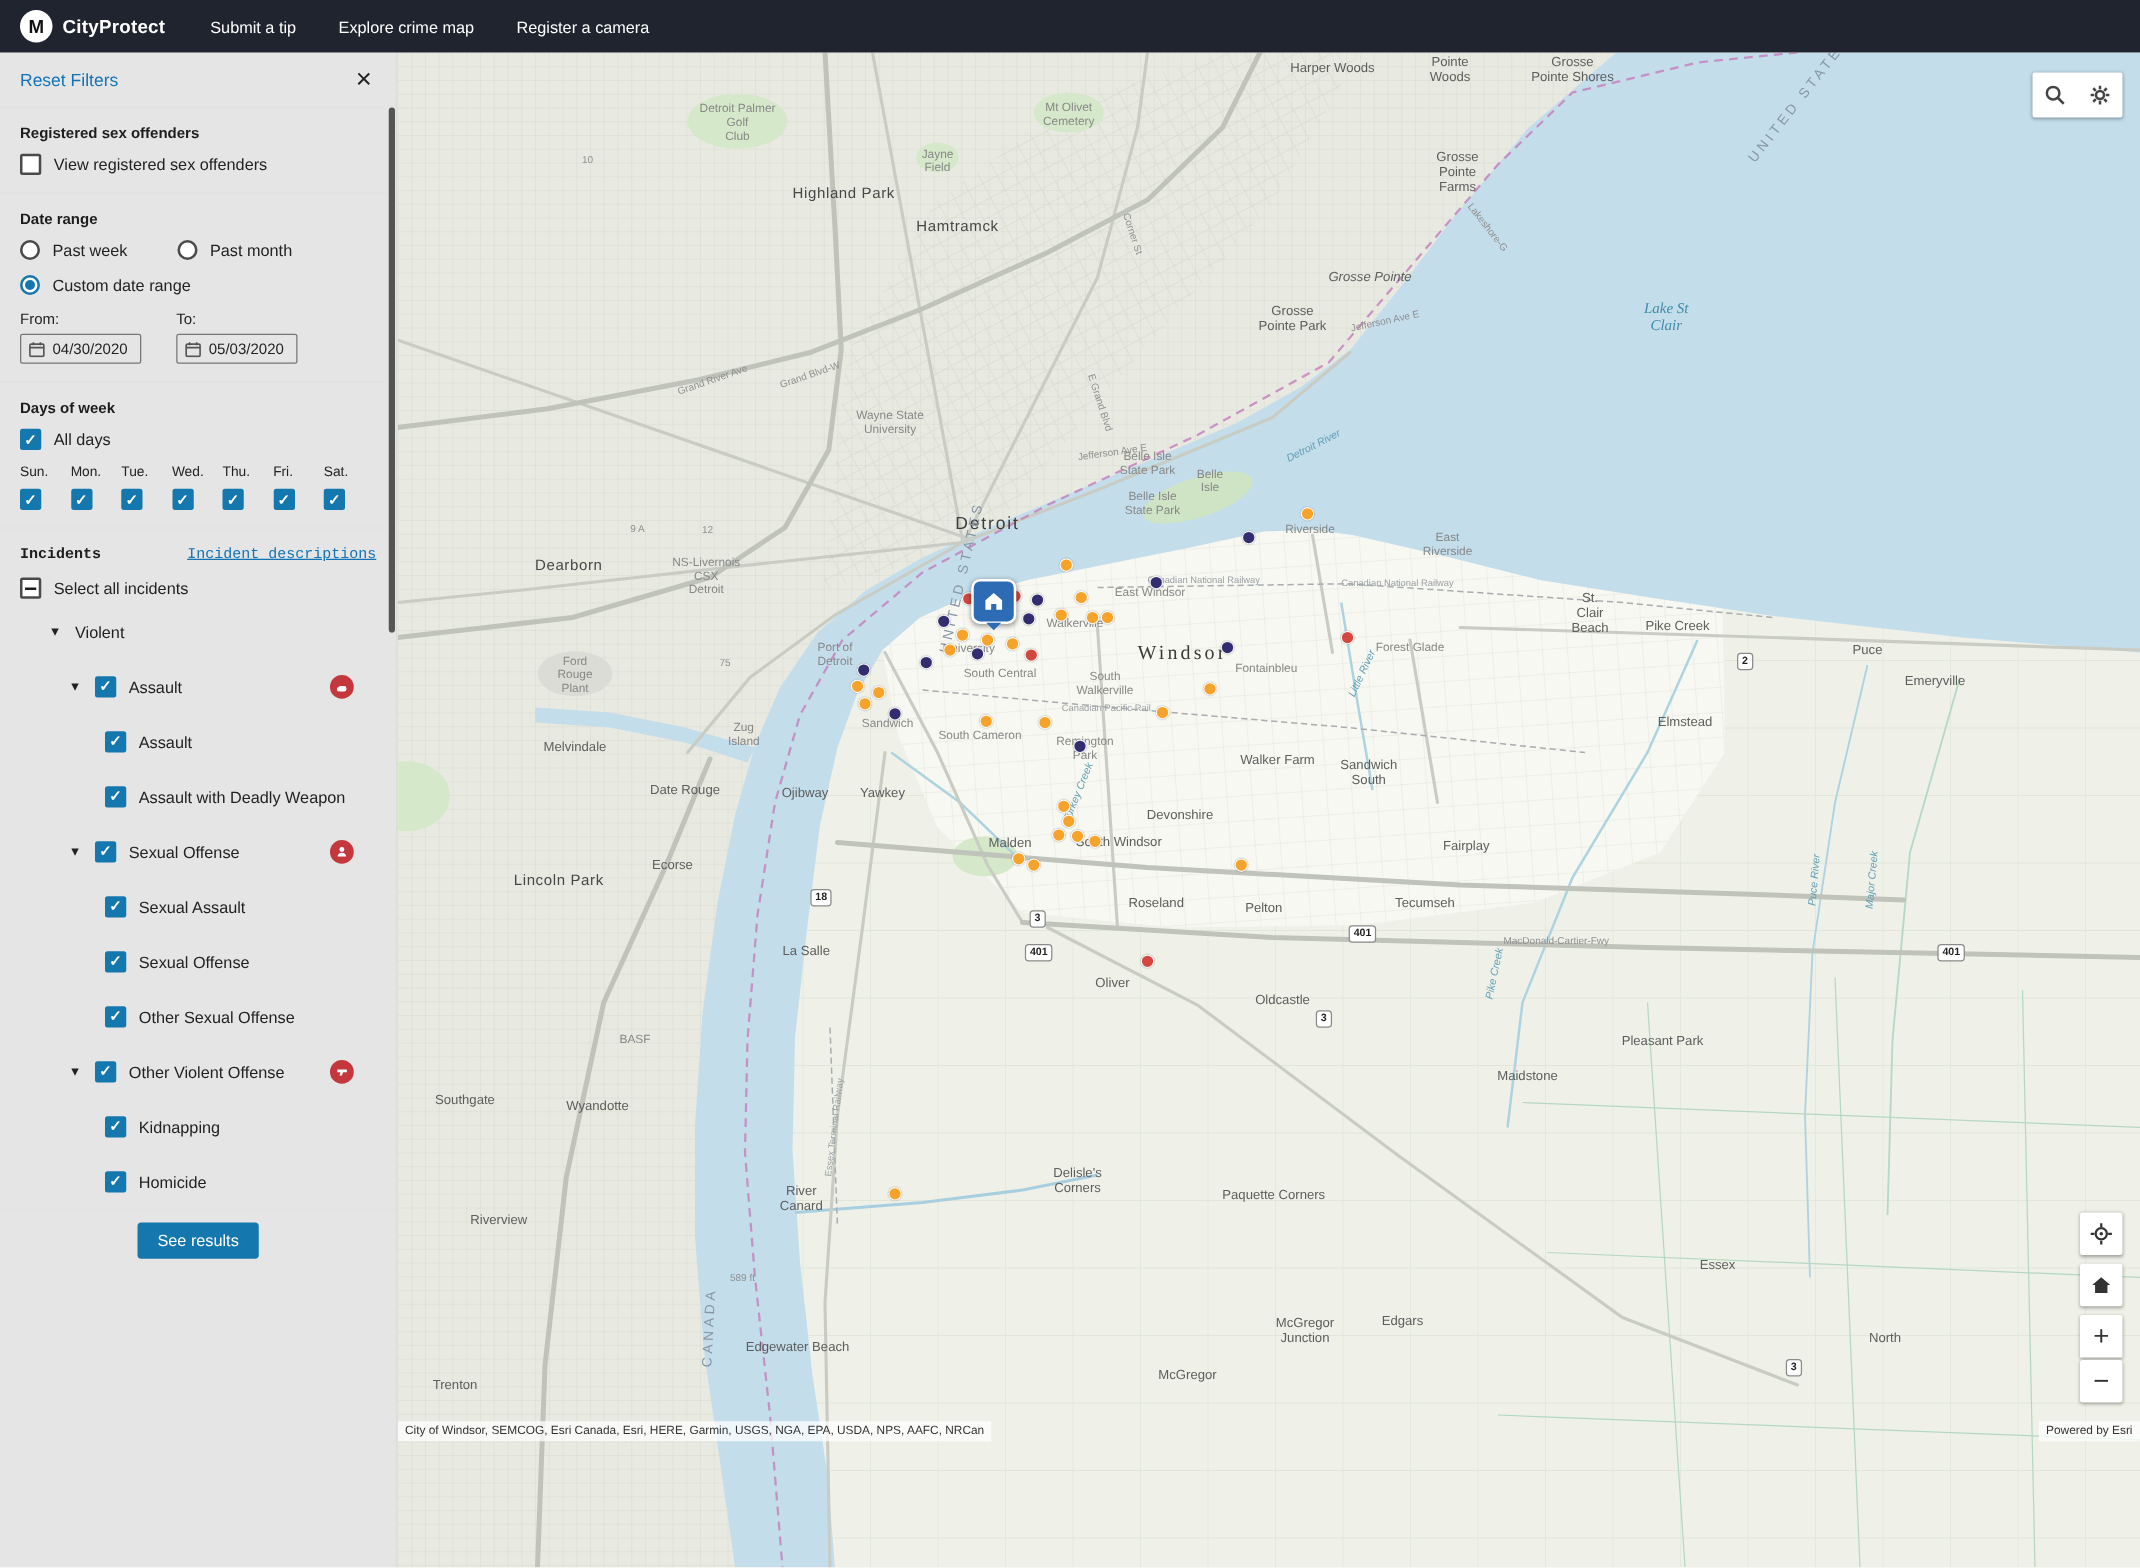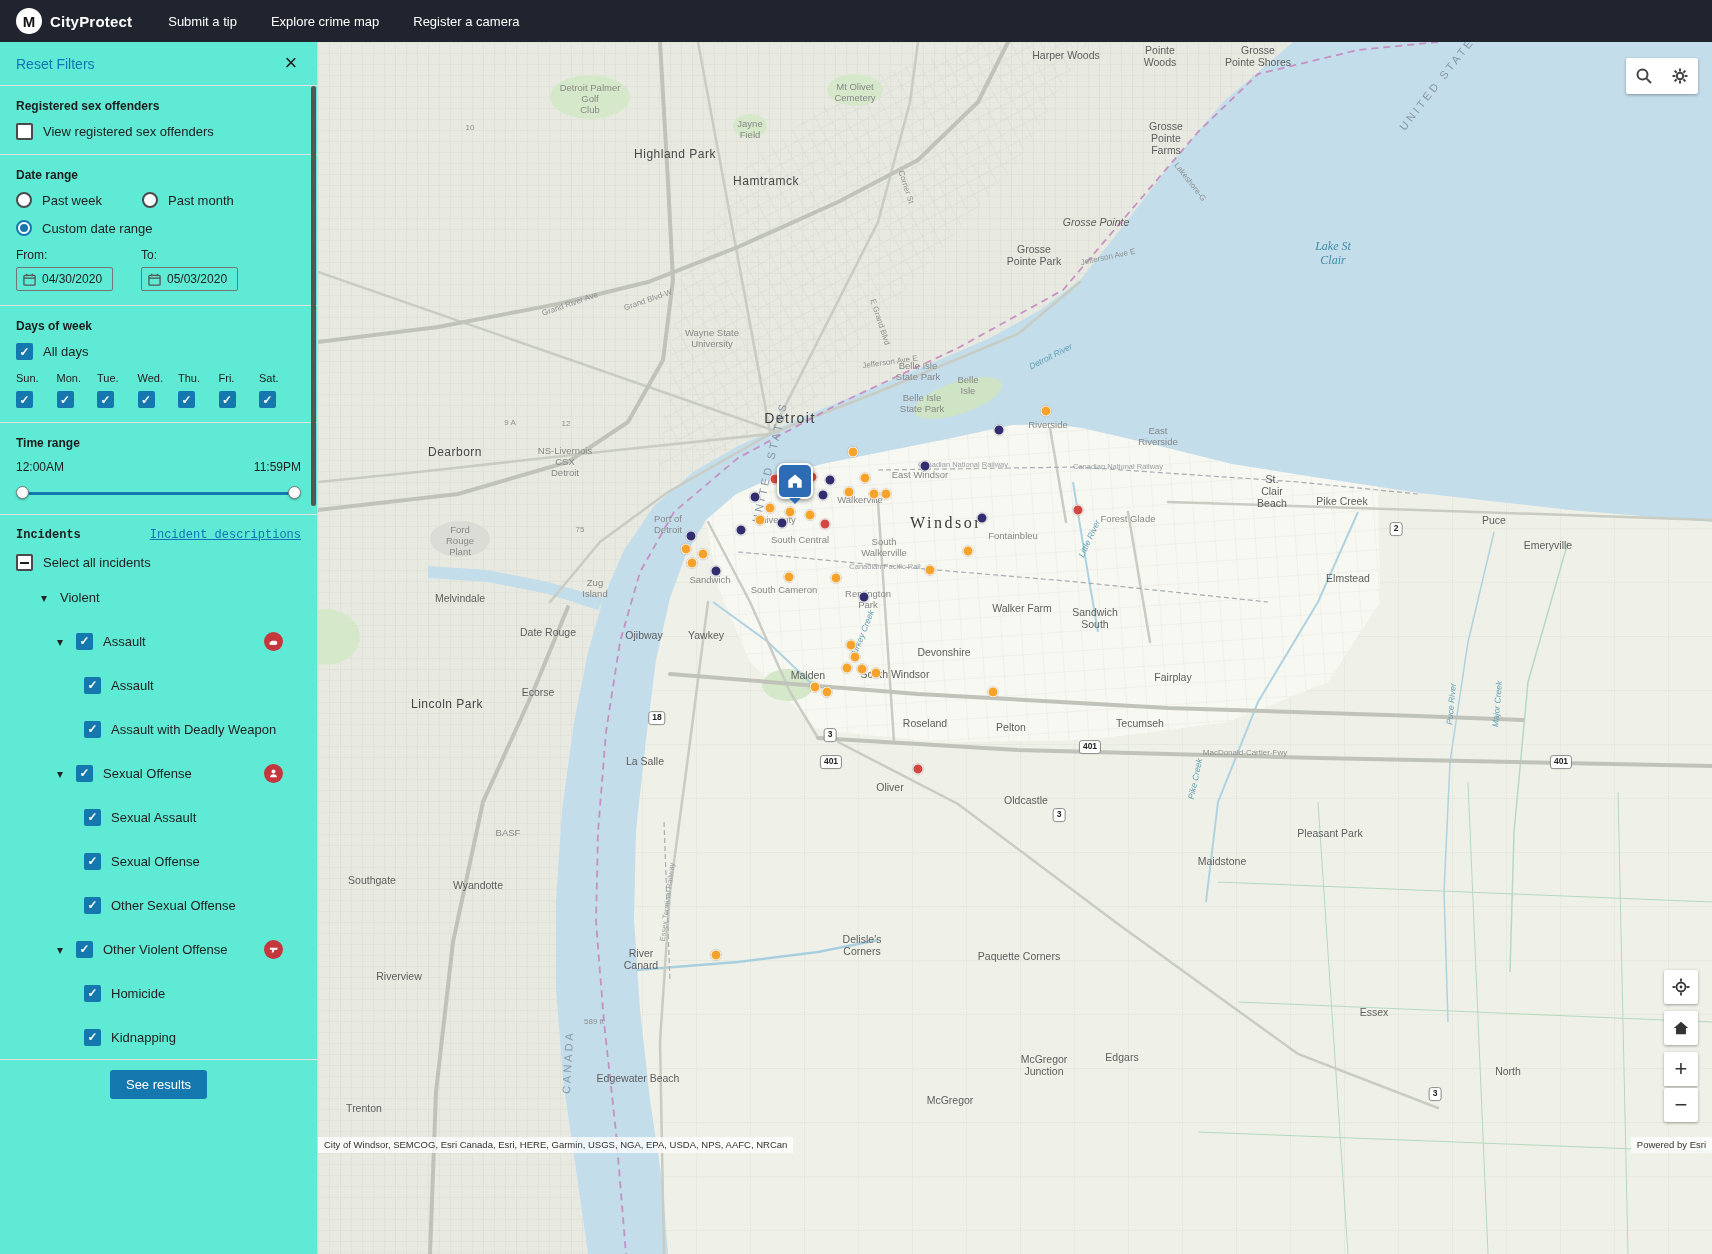--- a/index.html
+++ b/index.html
@@ -9,21 +9,21 @@
   
   .topnav { position:absolute; left:0; top:0; width:1712px; height:42px; background:#20242e;
     display:flex; align-items:center; z-index:50; }
   .logo-circle { width:26px; height:26px; border-radius:50%; background:#fff; margin-left:16px;
     display:flex; align-items:center; justify-content:center; font-weight:bold; font-size:15px; color:#111; }
   .brand { color:#fff; font-weight:bold; font-size:15px; margin-left:8px; letter-spacing:.2px; }
   .nav-items { display:flex; gap:34px; margin-left:36px; }
   .nav-item { color:#fff; font-size:13px; cursor:pointer; }
 
   
-  .sidebar { position:absolute; left:0; top:42px; width:318px; height:1212px; background:#5eead4;
+  .sidebar { position:absolute; left:0; top:42px; width:318px; height:1212px; background:#e5e5e5;
     z-index:40; border-right:1px solid #d7d7d7; }
   .sb-scrollthumb { position:absolute; right:1px; top:44px; width:5px; height:420px; background:#555; border-radius:3px; }
   .sb-header { height:44px; display:flex; align-items:center; justify-content:space-between;
     padding:0 14px 0 16px; border-bottom:1px solid #e2e2e2; }
   .reset-link { color:#1273b5; font-size:14px; cursor:pointer; }
   .close-x { width:24px; height:24px; font-size:22px; color:#222; line-height:22px; text-align:center; cursor:pointer; }
   .close-x::before { content:"\00D7"; }
   .section { padding:13px 16px 14px 16px; border-bottom:1px solid #e2e2e2; }
   .sec-title { font-size:12px; font-weight:bold; color:#1d1d1d; margin-bottom:10px; }
   .opt-row { display:flex; align-items:center; gap:10px; font-size:13px; color:#222; }
@@ -222,32 +222,20 @@
           <div class="day-label">Fri.</div>
           <span class="cb on"></span>
         </div>
         <div class="day-col">
           <div class="day-label">Sat.</div>
           <span class="cb on"></span>
         </div>
       </div>
   </div>
 
-  <div class="section">
-    <div class="sec-title">Time range</div>
-    <div class="time-labels">
-      <span>12:00AM</span>
-      <span>11:59PM</span>
-    </div>
-    <div class="slider">
-      <div class="track"></div>
-      <span class="handle left"></span>
-      <span class="handle right"></span>
-    </div>
-  </div>
 
   <div class="section" style="border-bottom:none; padding-bottom:0;">
     <div class="inc-header">
       <span class="inc-title">Incidents</span>
       <span class="inc-link">Incident descriptions</span>
     </div>
     <div class="opt-row">
       <span class="cb ind"></span>
       <span>Select all incidents</span>
     </div>
@@ -303,25 +291,25 @@
           <span class="cb on"></span>
           <span class="t-label">Other Violent Offense</span>
           <span class="badge">
             <svg viewBox="0 0 18 18" width="13" height="13" fill="#fff">
               <path d="M4 6.5h10.5v2.8h-4.2l-1.2 3.7H6.3l1.2-3.7H4z"></path>
             </svg>
           </span>
         </div>
         <div class="t-row child">
           <span class="cb on"></span>
+          <span class="t-label">Kidnapping</span>
+        </div>
+        <div class="t-row child">
+          <span class="cb on"></span>
           <span class="t-label">Homicide</span>
-        </div>
-        <div class="t-row child">
-          <span class="cb on"></span>
-          <span class="t-label">Kidnapping</span>
         </div>
       </div>
   </div>
 
   <div class="sb-footer">
     <button class="see-results">See results</button>
   </div>
 
   <div class="sb-scrollthumb"></div>
 </div>

